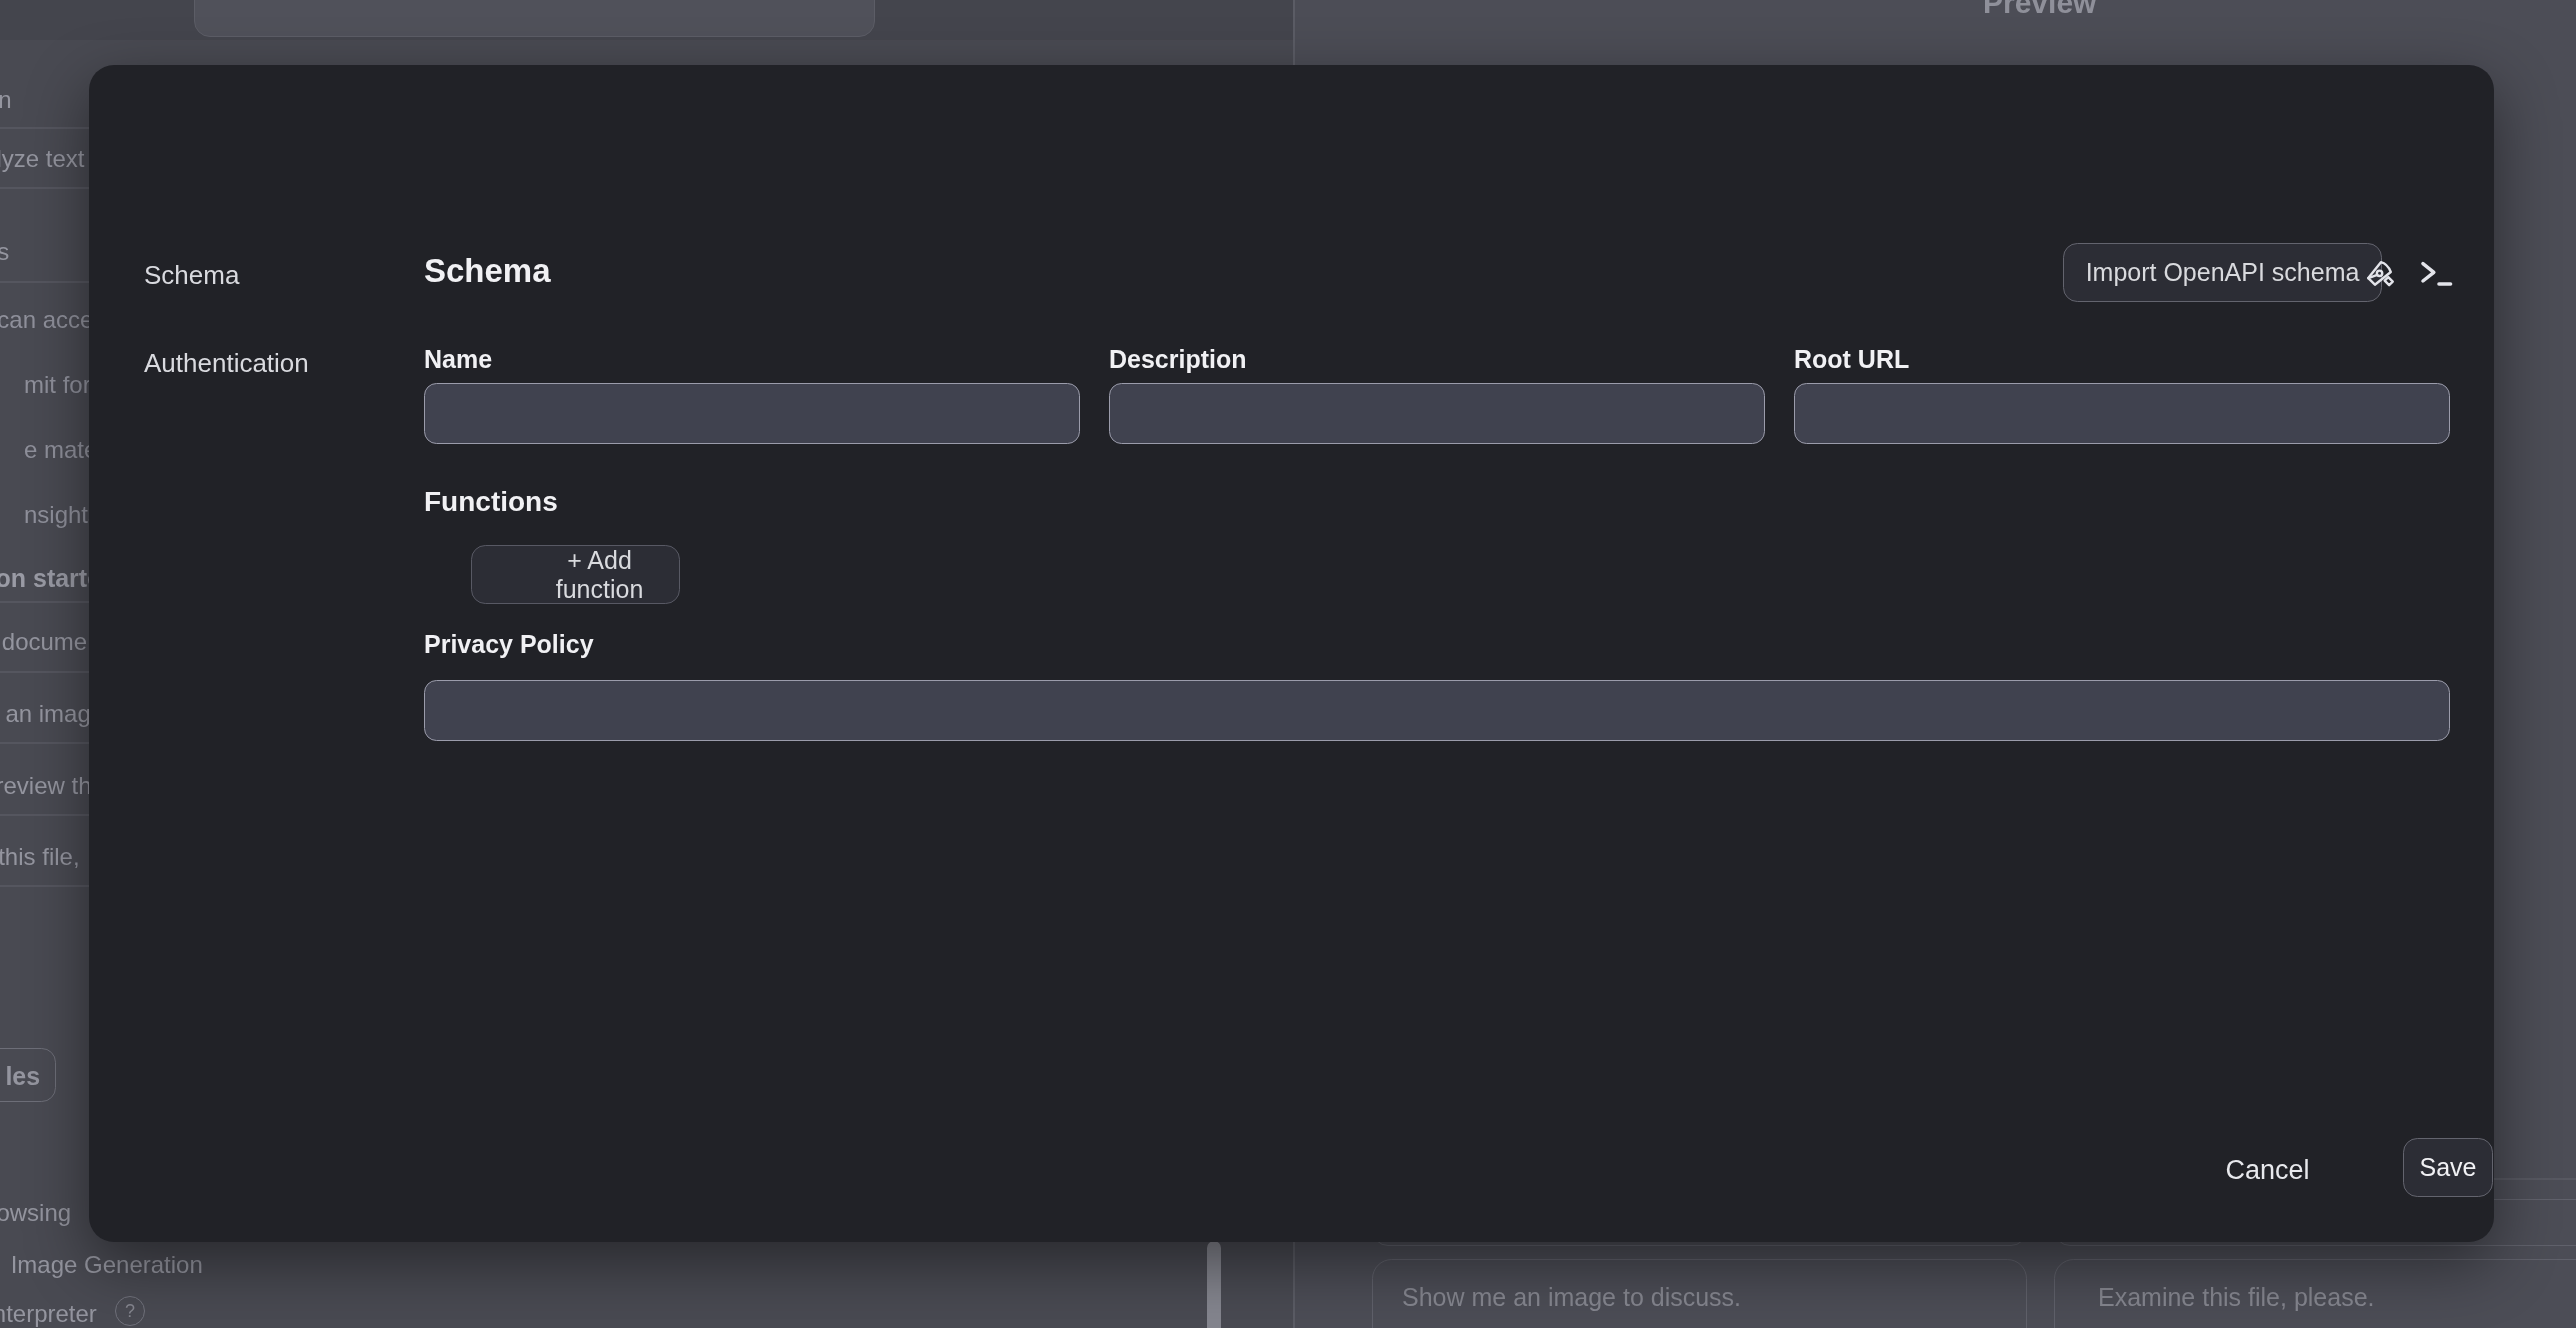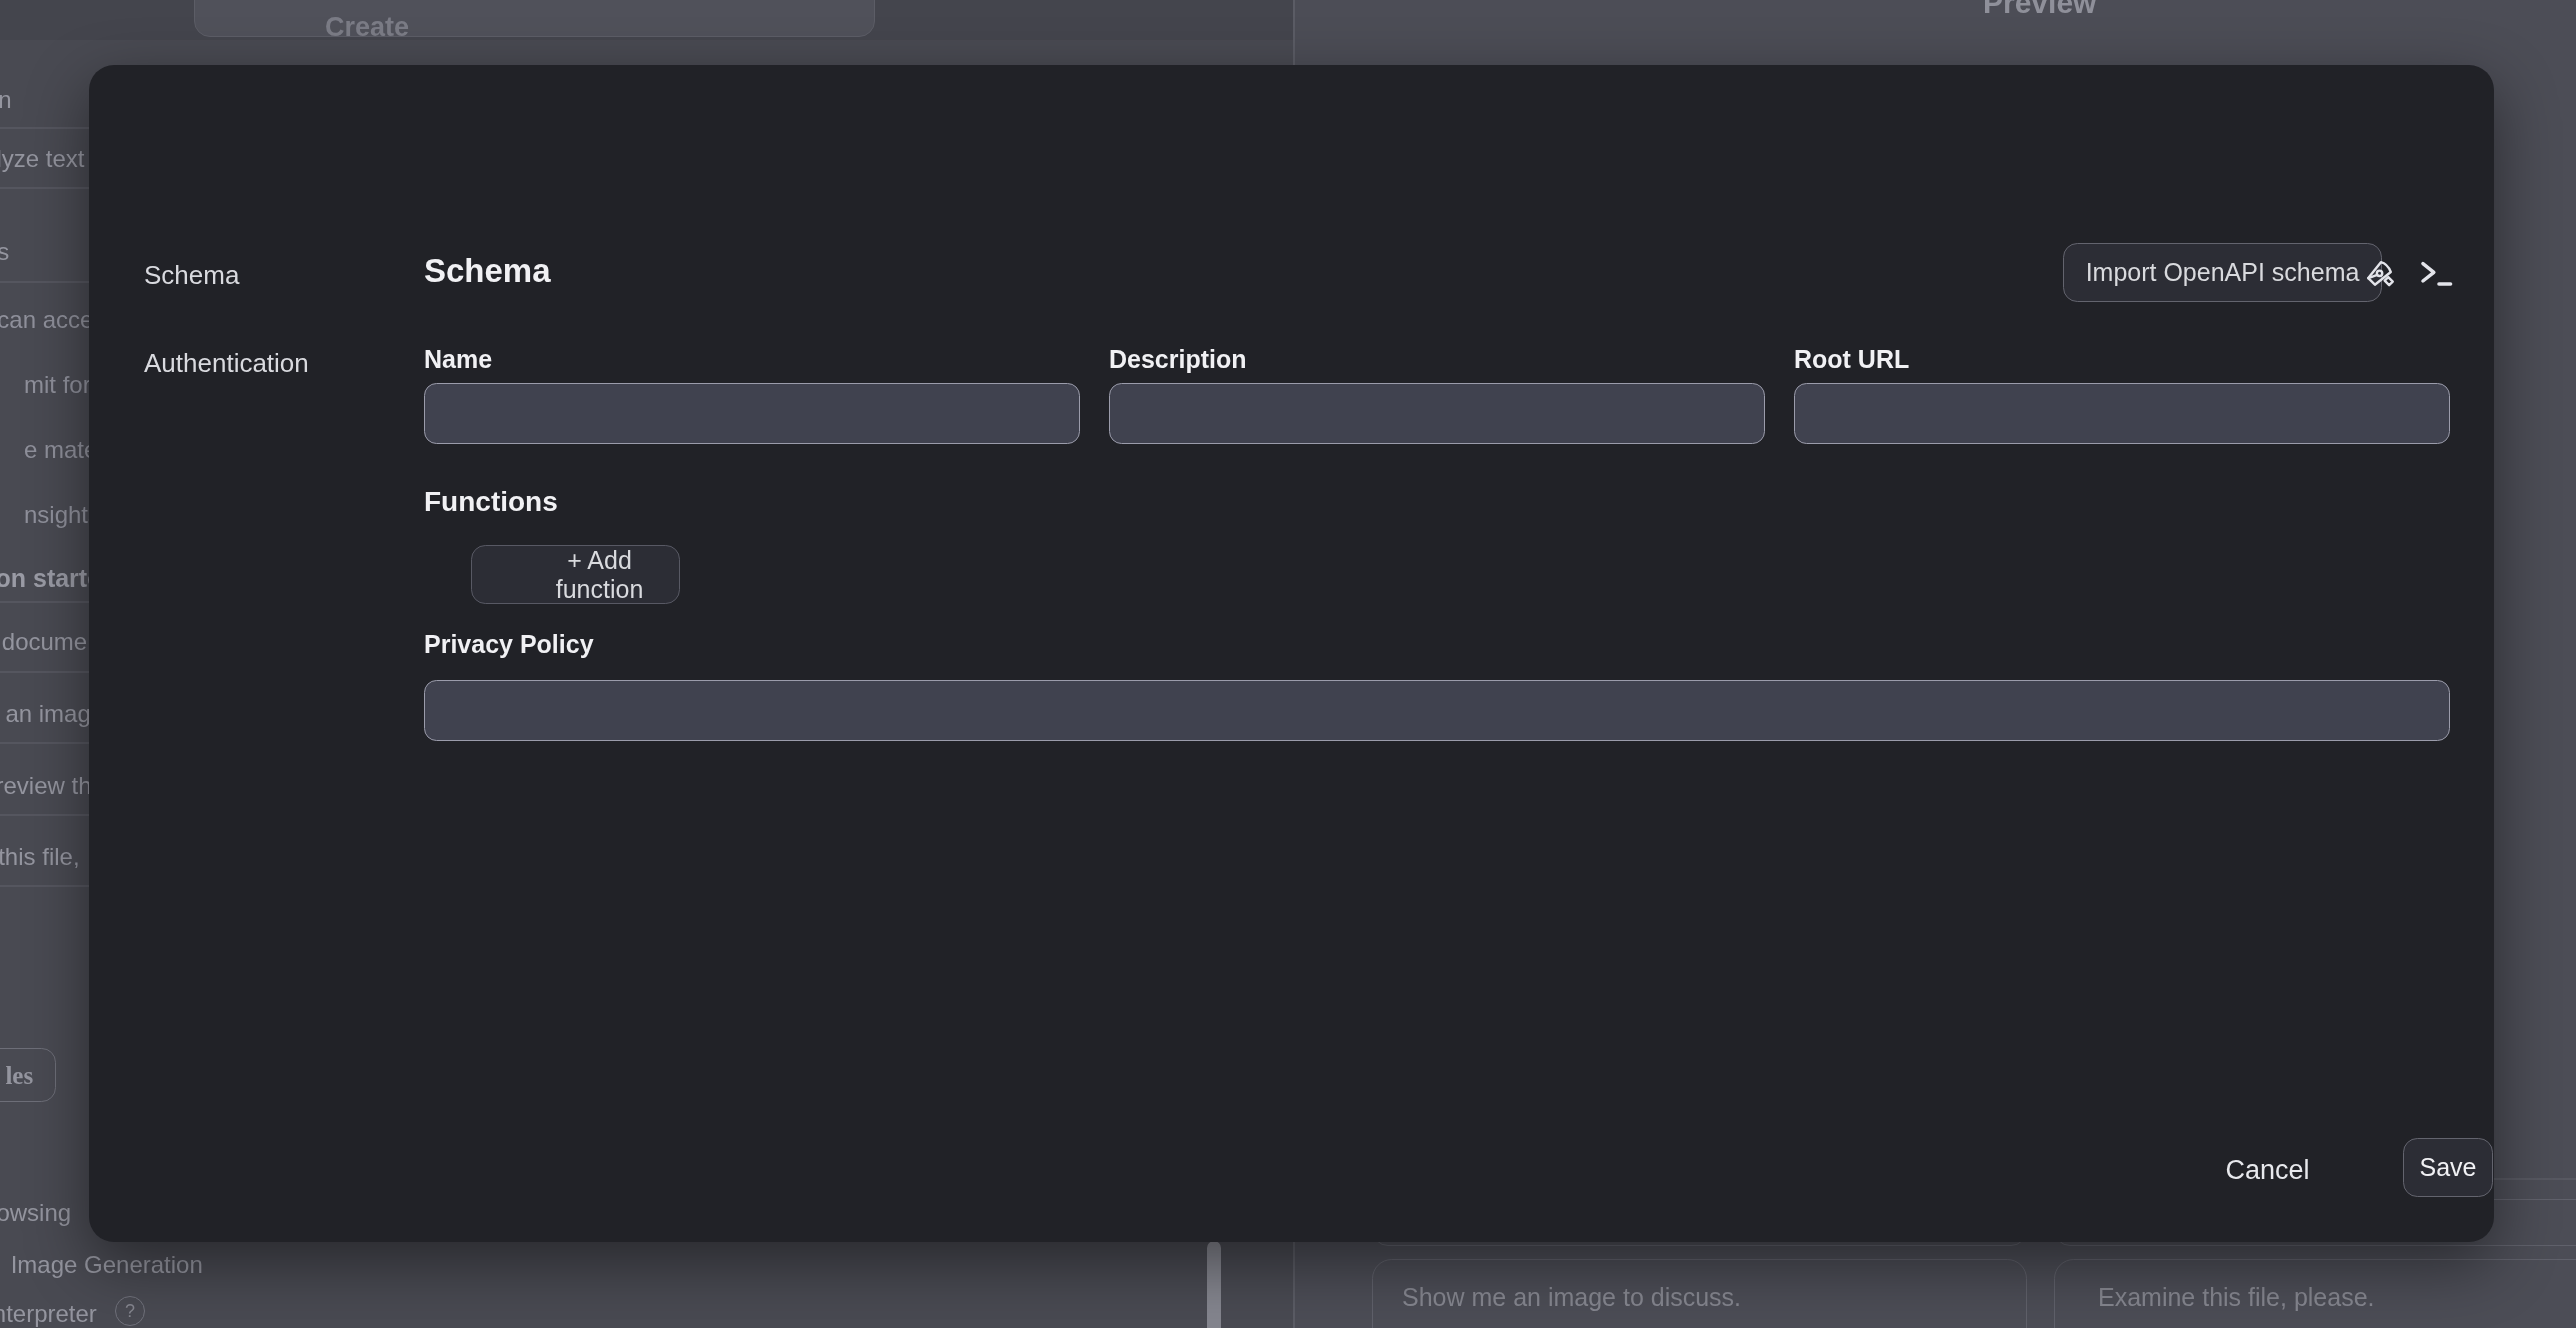--- a/index.html
+++ b/index.html
@@ -85,21 +85,20 @@
 </head>
 <body>
 
 <div class="stage">
 
   <div class="panel-right"></div>
   <div class="vdivider"></div>
   <div class="lp-header"></div>
 
   <div class="segmented"></div>
-  <div class="tab tab-create">Create</div>
   <div class="preview-title">Preview</div>
 
   <span class="frag" style="left:-1.8px; top:86px;">n</span>
   <div class="hline" style="left:0; top:127px; width:90px;"></div>
   <span class="frag" style="left:-3.6px; top:145px;">lyze text</span>
   <div class="hline" style="left:0; top:187px; width:90px;"></div>
   <span class="frag" style="left:-2.7px; top:238px;">s</span>
   <div class="hline" style="left:0; top:281px; width:90px;"></div>
 
   <div class="para"><span>can acce</span><br>
@@ -113,21 +112,21 @@
   <span class="frag" style="left:1.8px; top:628px;">docume</span>
   <div class="hline" style="left:0; top:671px; width:90px;"></div>
   <span class="frag" style="left:5.4px; top:700px;">an imag</span>
   <div class="hline" style="left:0; top:742px; width:90px;"></div>
   <span class="frag" style="left:-4.5px; top:772px;">review th</span>
   <div class="hline" style="left:0; top:814px; width:90px;"></div>
   <span class="frag" style="left:-1.8px; top:843px;">this file,</span>
   <div class="hline" style="left:0; top:885px; width:90px;"></div>
 
   <div class="files-badge"></div>
-  <span class="frag" style="left:5.4px; top:1062px; font-weight:bold; font-size:25px;font-family:Liberation Serif, serif;">les</span>
+  <span class="frag" style="left:5.4px; top:1062px; font-weight:bold; font-size:25px;">les</span>
 
   <span class="frag" style="left:-3.6px; top:1199px;">owsing</span>
   <span class="frag" style="left:10.7px; top:1251px;">Image Generation</span>
   <span class="frag" style="left:-7.2px; top:1300px;">nterpreter</span>
   <div class="help-circle">?</div>
 
   <div class="hline" style="left:1295px; top:1178px; width:1281px; background:#575861;"></div>
   <div class="stub-pill" style="left:1372px; width:655px;"></div>
   <div class="stub-pill" style="left:2054px; width:591px;"></div>
   <div class="starter-pill" style="left:1372px; width:655px;">Show me an image to discuss.</div>

